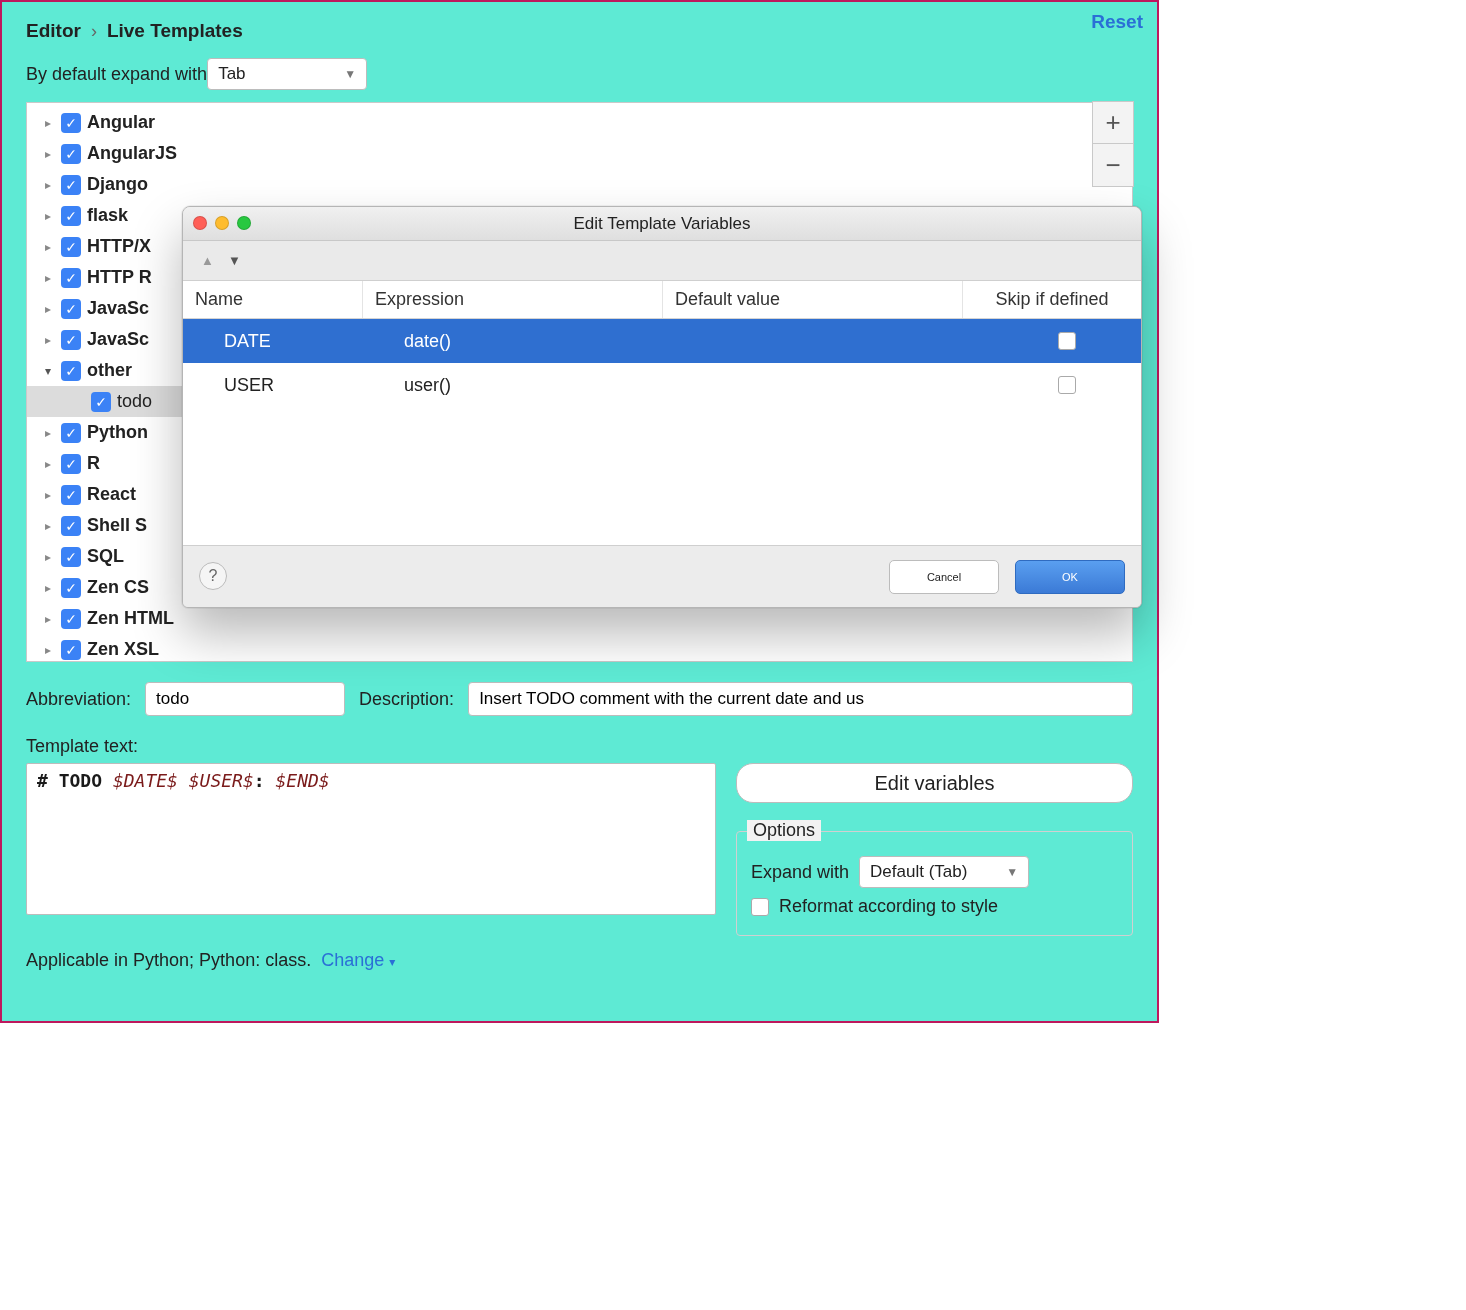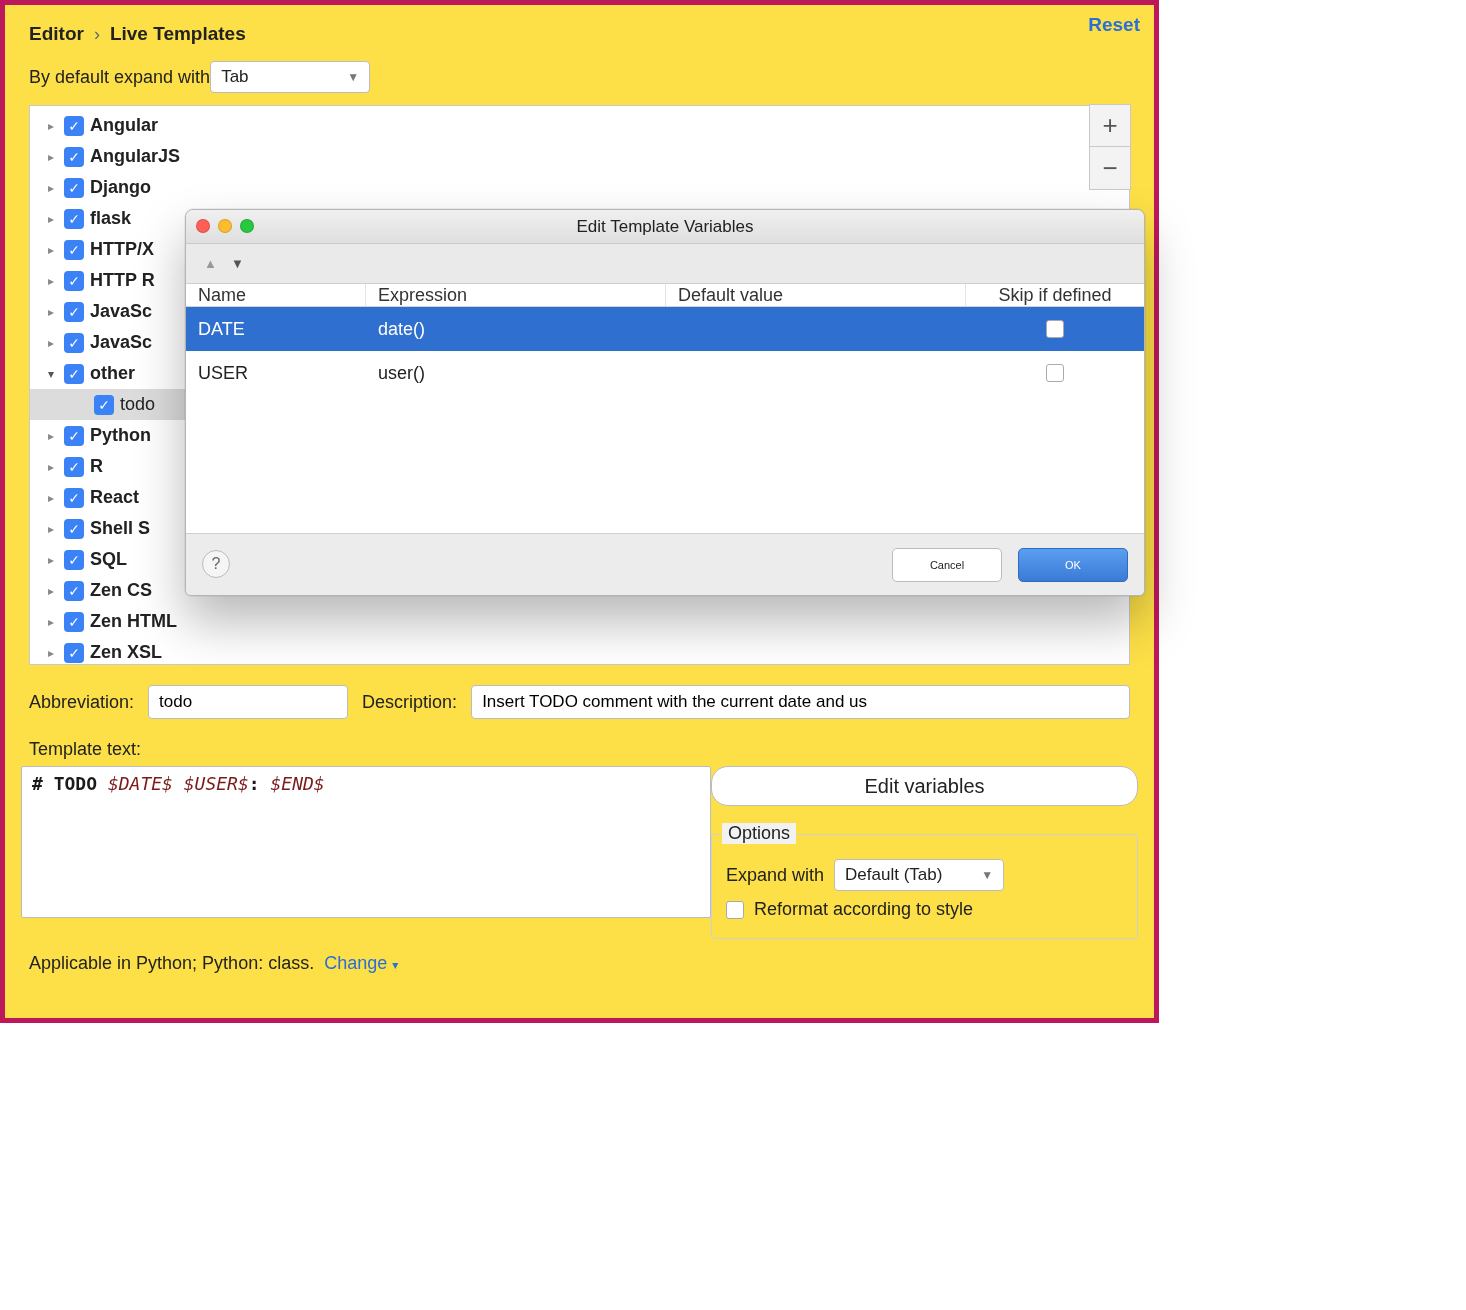--- a/index.html
+++ b/index.html
@@ -6,23 +6,23 @@
   html, body {
     margin: 0; padding: 0;
     font-family: -apple-system, "Helvetica Neue", Arial, sans-serif;
     font-size: 16px;
     color: #222;
     background: #fff;
   }
   .app {
     width: 1159px;
     height: 1023px;
-    background: #fde047;
+    background: #5eead4;
     position: relative;
-    border: 5px solid #be185d;
+    border: 2px solid #be185d;
   }
   .breadcrumb {
     display: flex; align-items: center; gap: 10px;
     padding: 18px 24px 8px 24px;
   }
   .breadcrumb .crumb { font-weight: 700; font-size: 19px; }
   .breadcrumb .sep   { font-size: 18px; color: #666; }
   .reset-link {
     position: absolute;
     top: 9px; right: 14px;
@@ -93,21 +93,21 @@
   .form-area { padding: 20px 24px 0 24px; }
   .row { display:flex; align-items:center; gap: 14px; margin-bottom: 16px; font-size: 18px; }
   .text-input {
     background:#fff; border:1px solid #bcbcbc; border-radius:4px;
     height:34px; padding: 0 10px; font-size:17px;
   }
   .abbrev-input { width: 200px; }
   .desc-input   { flex:1; min-width:0; overflow:hidden; white-space:nowrap; }
   .template-label { font-size:18px; padding: 4px 24px 6px 24px; }
   .lower {
-    display:flex; padding: 0 16px;
+    display:flex; gap: 20px; padding: 0 24px;
   }
   .template-box {
     flex: 0 0 690px;
     height: 152px;
     background:#fff; border:1px solid #bcbcbc; border-radius:2px;
     padding: 6px 10px;
     font-family: "Menlo","Consolas",monospace;
     font-size: 18px;
     white-space: pre;
   }
@@ -175,25 +175,25 @@
   .tb-arrow.enabled { color:#555; }
   .table {
     background:#fff;
   }
   .thead, .trow {
     display:grid;
     grid-template-columns: 180px 300px 300px 1fr;
     align-items:center;
     font-size:18px;
   }
-  .thead { height: 23px; border-bottom:1px solid #d4d4d4; }
+  .thead { height: 38px; border-bottom:1px solid #d4d4d4; }
   .thead .th { padding: 0 12px; color:#333; border-right:1px solid #e4e4e4; height:100%; display:flex; align-items:center; }
   .thead .th:last-child { justify-content:center; border-right:none; }
   .trow { height: 44px; }
-  .trow .td { padding: 0 12px; height:100%; display:flex; align-items:center; }
+  .trow .td { padding: 0 12px; height:100%; display:flex; align-items:center;margin-left:29px; }
   .trow .td.center { justify-content:center; }
   .trow.selected { background:#2f6fd0; color:#fff; }
   .cb {
     width:18px; height:18px; background:#fff; border:1px solid #aaa; border-radius:3px; display:inline-block;
   }
   .table-body { height: 226px; background:#fff; }
   .dlg-footer {
     height:62px; background:#ececec; border-top:1px solid #cfcfcf;
     display:flex; align-items:center; justify-content:flex-end;
     padding: 0 16px; gap: 16px;

